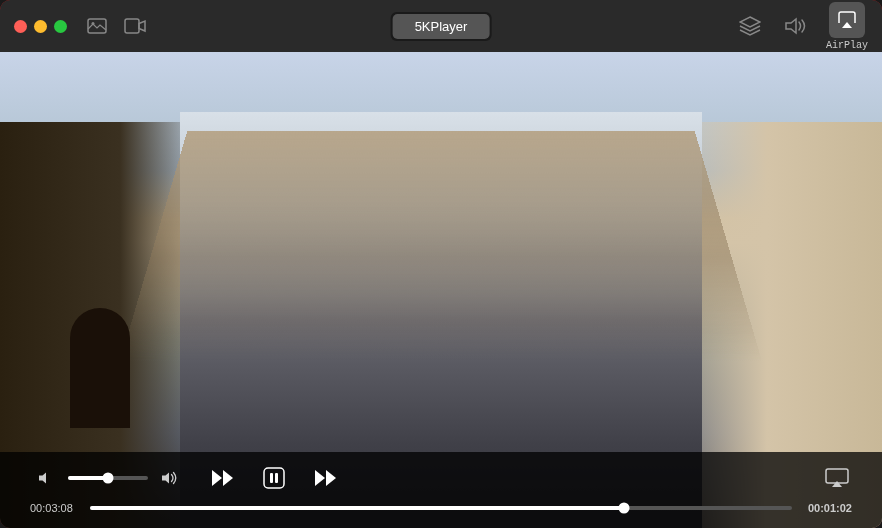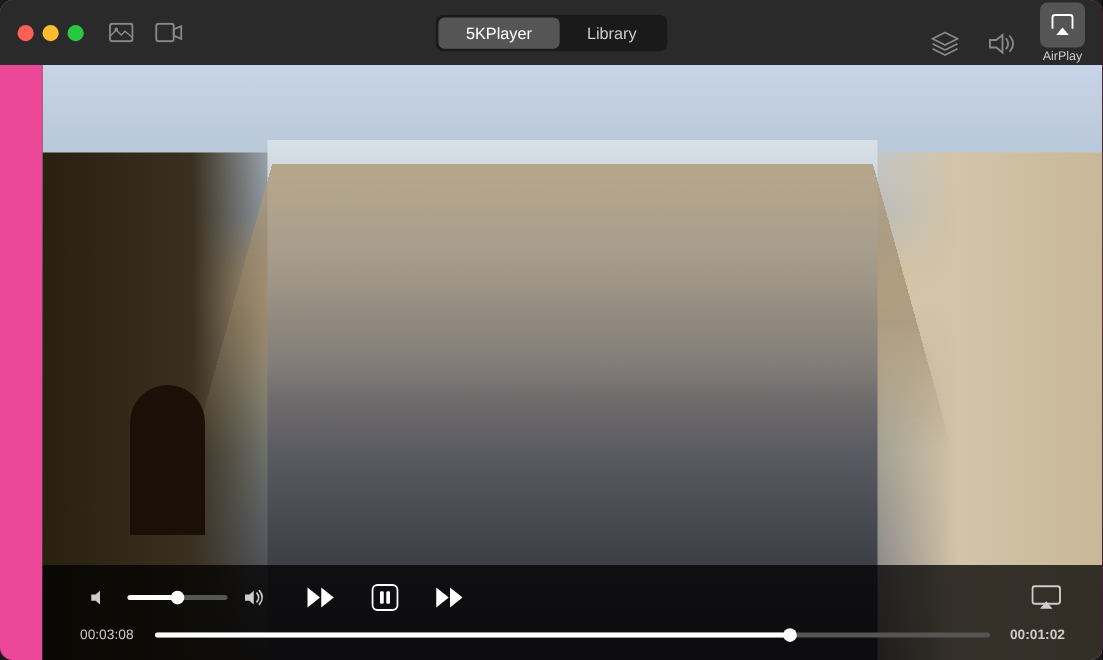--- a/index.html
+++ b/index.html
@@ -8,21 +8,21 @@
       width: 882px;
       height: 528px;
       background: #1a1a1a;
       font-family: -apple-system, BlinkMacSystemFont, 'Helvetica Neue', sans-serif;
       overflow: hidden;
     }
 
     .window {
       width: 882px;
       height: 528px;
-      background: #ec4899;
+      background: #b91c1c;
       border-radius: 10px;
       overflow: hidden;
       display: flex;
       flex-direction: column;
     }
 
     
     .titlebar {
       height: 52px;
       background: #2a2a2a;
@@ -87,22 +87,23 @@
 
     .titlebar-tab.active {
       background: #555;
       color: #fff;
     }
 
     .titlebar-controls-right {
       position: absolute;
       right: 14px;
       display: flex;
-      align-items: flex-end;
+      align-items: center;
       gap: 14px;
+      font-family: Liberation Mono, monospace;
     }
 
     .titlebar-right-icon {
       width: 32px;
       height: 32px;
       display: flex;
       align-items: center;
       justify-content: center;
       color: #999;
       cursor: pointer;
@@ -131,21 +132,20 @@
       color: #ccc;
       margin-top: 2px;
     }
 
     
     .video-area {
       flex: 1;
       position: relative;
       overflow: hidden;
       background: #000;
-      margin-left: 34px;
     }
 
     .video-scene {
       width: 100%;
       height: 100%;
       position: relative;
       background: linear-gradient(
         to bottom,
         #b8a88a 0%,
         #c8b898 20%,
@@ -379,21 +379,20 @@
       <div class="titlebar-icon">
         <svg width="22" height="16" viewBox="0 0 22 16" fill="none">
           <rect x="1" y="1" width="14" height="14" rx="2" stroke="#888" stroke-width="1.5" fill="none"></rect>
           <path d="M15 5.5 L21 3 L21 13 L15 10.5Z" stroke="#888" stroke-width="1.5" fill="none"></path>
         </svg>
       </div>
     </div>
 
     <div class="titlebar-tabs">
       <div class="titlebar-tab active">5KPlayer</div>
-      <div class="titlebar-tab">Library</div>
     </div>
 
     <div class="titlebar-controls-right">
       <div class="titlebar-right-icon">
         <svg width="22" height="20" viewBox="0 0 22 20" fill="none">
           <path d="M11 1 L21 6 L11 11 L1 6 Z" stroke="#888" stroke-width="1.5" fill="none"></path>
           <path d="M1 10 L11 15 L21 10" stroke="#888" stroke-width="1.5" fill="none"></path>
           <path d="M1 14 L11 19 L21 14" stroke="#888" stroke-width="1.5" fill="none"></path>
         </svg>
       </div>

